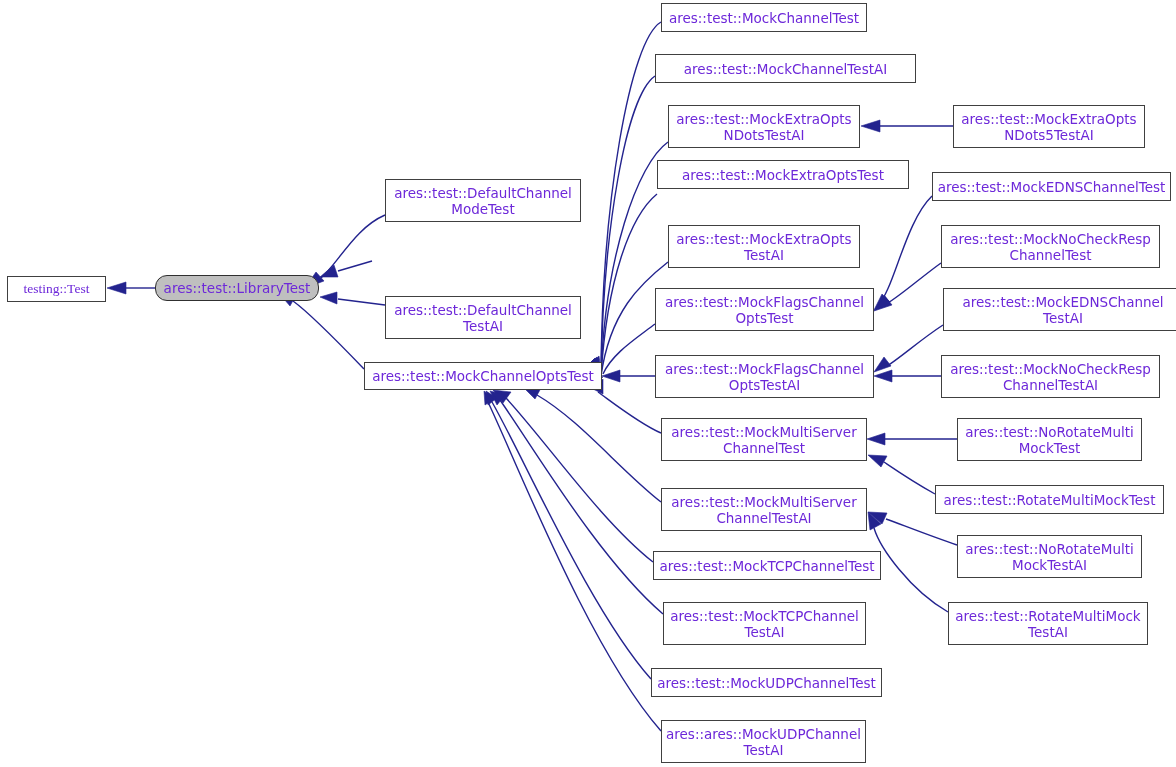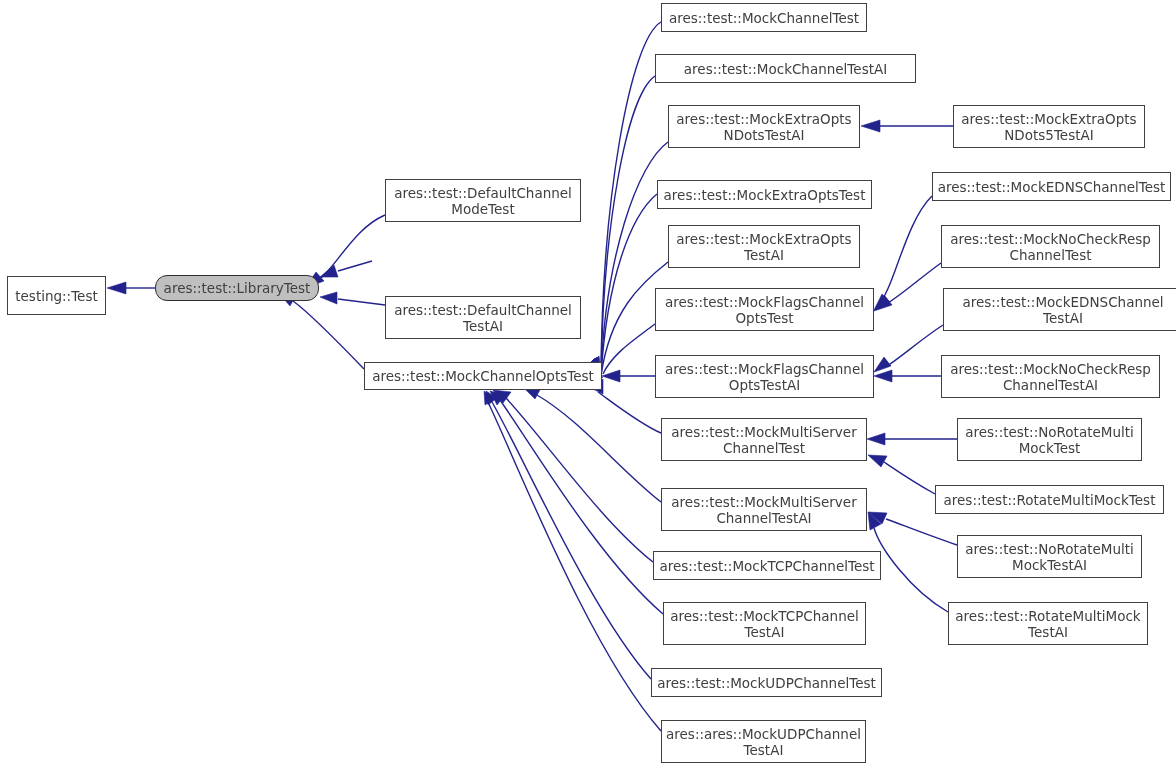--- a/index.html
+++ b/index.html
@@ -21,21 +21,21 @@
     top: 0;
     width: 1176px;
     height: 767px;
     pointer-events: none;
   }
   .node {
     position: absolute;
     box-sizing: border-box;
     border: 1px solid #404040;
     background: #ffffff;
-    color: #404040;
+    color: #6d28d9;
     font-size: 13.5px;
     line-height: 16px;
     display: flex;
     align-items: center;
     justify-content: center;
     text-align: center;
     letter-spacing: 0px;
     white-space: pre-line;
     z-index: 2;
   }
@@ -97,32 +97,32 @@
       <path d="M 874,376 L 892,370 L 892,382 Z" fill="#23238e" stroke="#23238e" stroke-width="0.6"></path>
       <path d="M 957,439 L 885,439" fill="none" stroke="#23238e" stroke-width="1.4"></path>
       <path d="M 867,439 L 885,433 L 885,445 Z" fill="#23238e" stroke="#23238e" stroke-width="0.6"></path>
       <path d="M 935,494 C 910,480 890,466 884,462" fill="none" stroke="#23238e" stroke-width="1.4"></path>
       <path d="M 868,455 L 887,456 L 881,467 Z" fill="#23238e" stroke="#23238e" stroke-width="0.6"></path>
       <path d="M 957,545 C 930,536 900,524 886,519" fill="none" stroke="#23238e" stroke-width="1.4"></path>
       <path d="M 868,512 L 887,513 L 882,524 Z" fill="#23238e" stroke="#23238e" stroke-width="0.6"></path>
       <path d="M 948,612 C 910,590 880,548 874,528" fill="none" stroke="#23238e" stroke-width="1.4"></path>
       <path d="M 868,512 L 881,524 L 870,530 Z" fill="#23238e" stroke="#23238e" stroke-width="0.6"></path>
     </svg>
-<div class="node" style="left: 7px; top: 276px; width: 99px; height: 39px;"><span>testing::Test</span></div>
+<div class="node" style="left: 7px; top: 276px; width: 99px; height: 26px; font-family: Liberation Serif, serif;"><span>testing::Test</span></div>
     <div class="node root" style="left: 155px; top: 275px; width: 164px; height: 26px; border-radius: 12px;"><span>ares::test::LibraryTest</span></div>
     <div class="node" style="left: 385px; top: 179px; width: 196px; height: 43px;"><span>ares::test::DefaultChannel
 ModeTest</span></div>
     <div class="node" style="left: 385px; top: 296px; width: 196px; height: 43px;"><span>ares::test::DefaultChannel
 TestAI</span></div>
     <div class="node" style="left: 364px; top: 362px; width: 238px; height: 28px;"><span>ares::test::MockChannelOptsTest</span></div>
     <div class="node" style="left: 661px; top: 3px; width: 206px; height: 29px;"><span>ares::test::MockChannelTest</span></div>
     <div class="node" style="left: 655px; top: 54px; width: 261px; height: 29px;"><span>ares::test::MockChannelTestAI</span></div>
     <div class="node" style="left: 668px; top: 105px; width: 192px; height: 43px;"><span>ares::test::MockExtraOpts
 NDotsTestAI</span></div>
-    <div class="node" style="left: 657px; top: 180px; width: 215px; height: 29px;"><span>ares::test::MockExtraOptsTest</span></div>
+    <div class="node" style="left: 657px; top: 160px; width: 252px; height: 29px;"><span>ares::test::MockExtraOptsTest</span></div>
     <div class="node" style="left: 668px; top: 225px; width: 192px; height: 43px;"><span>ares::test::MockExtraOpts
 TestAI</span></div>
     <div class="node" style="left: 655px; top: 288px; width: 219px; height: 43px;"><span>ares::test::MockFlagsChannel
 OptsTest</span></div>
     <div class="node" style="left: 655px; top: 355px; width: 219px; height: 43px;"><span>ares::test::MockFlagsChannel
 OptsTestAI</span></div>
     <div class="node" style="left: 661px; top: 418px; width: 206px; height: 43px;"><span>ares::test::MockMultiServer
 ChannelTest</span></div>
     <div class="node" style="left: 661px; top: 488px; width: 206px; height: 43px;"><span>ares::test::MockMultiServer
 ChannelTestAI</span></div>

